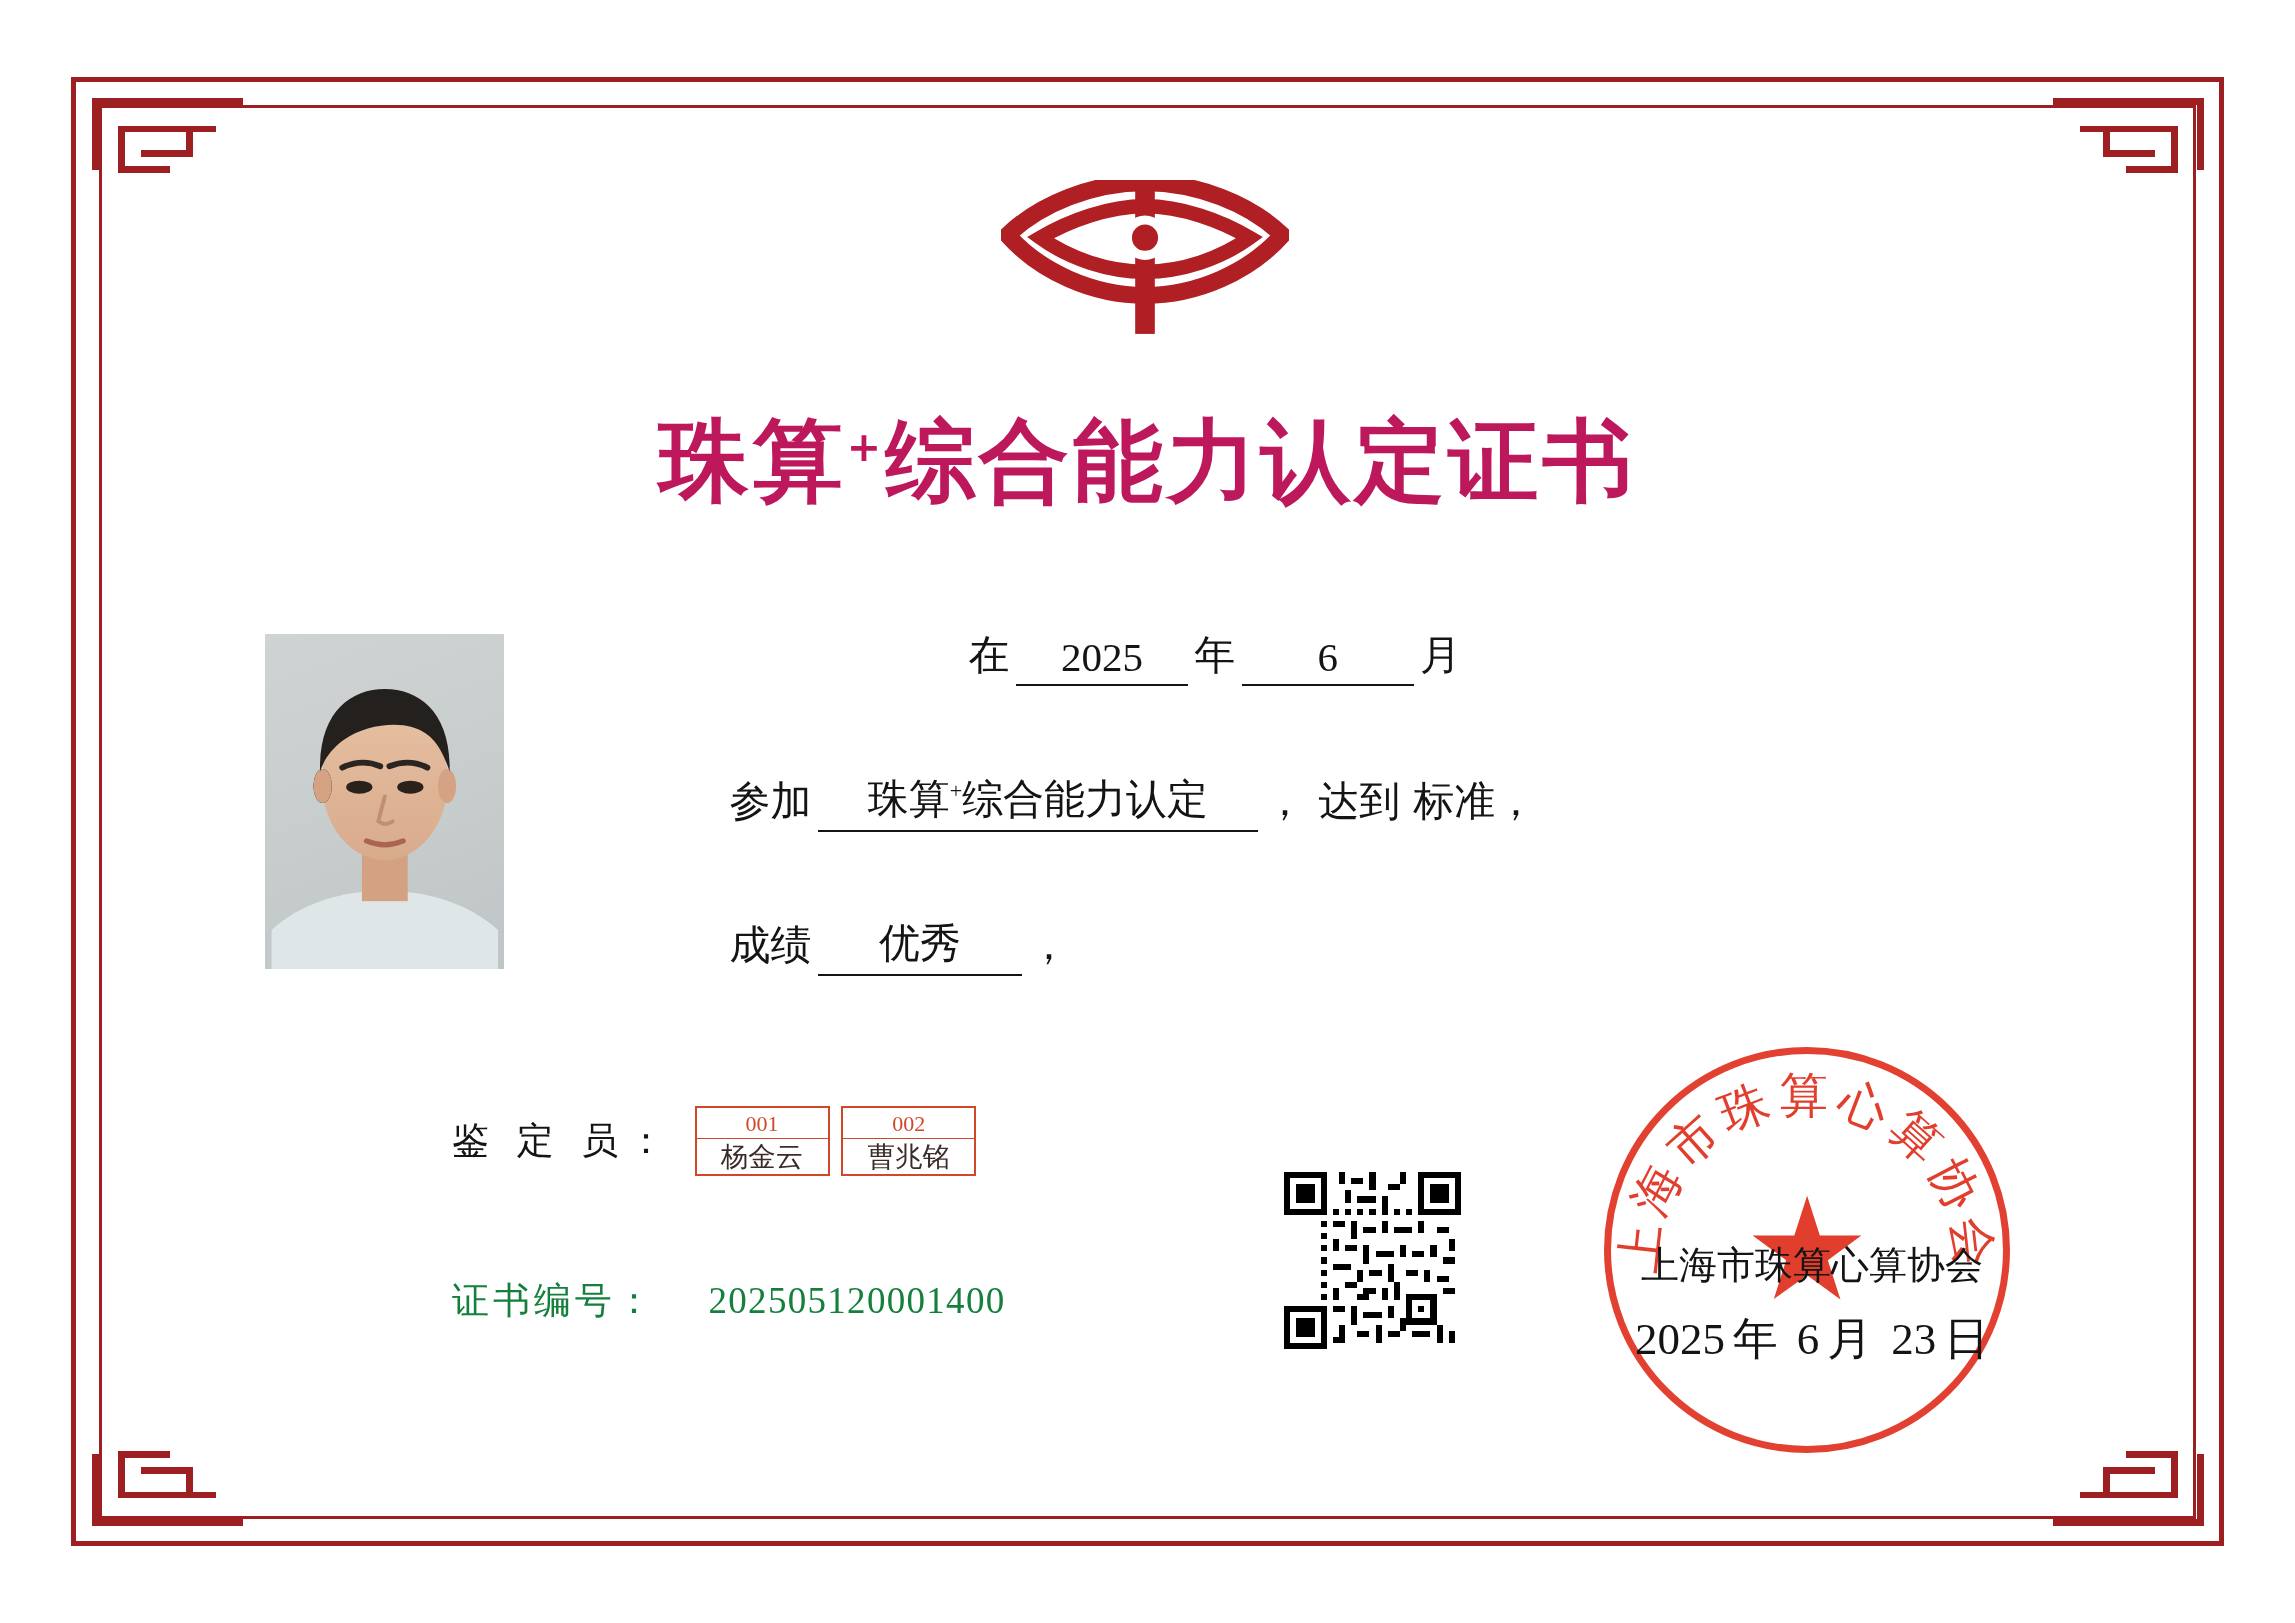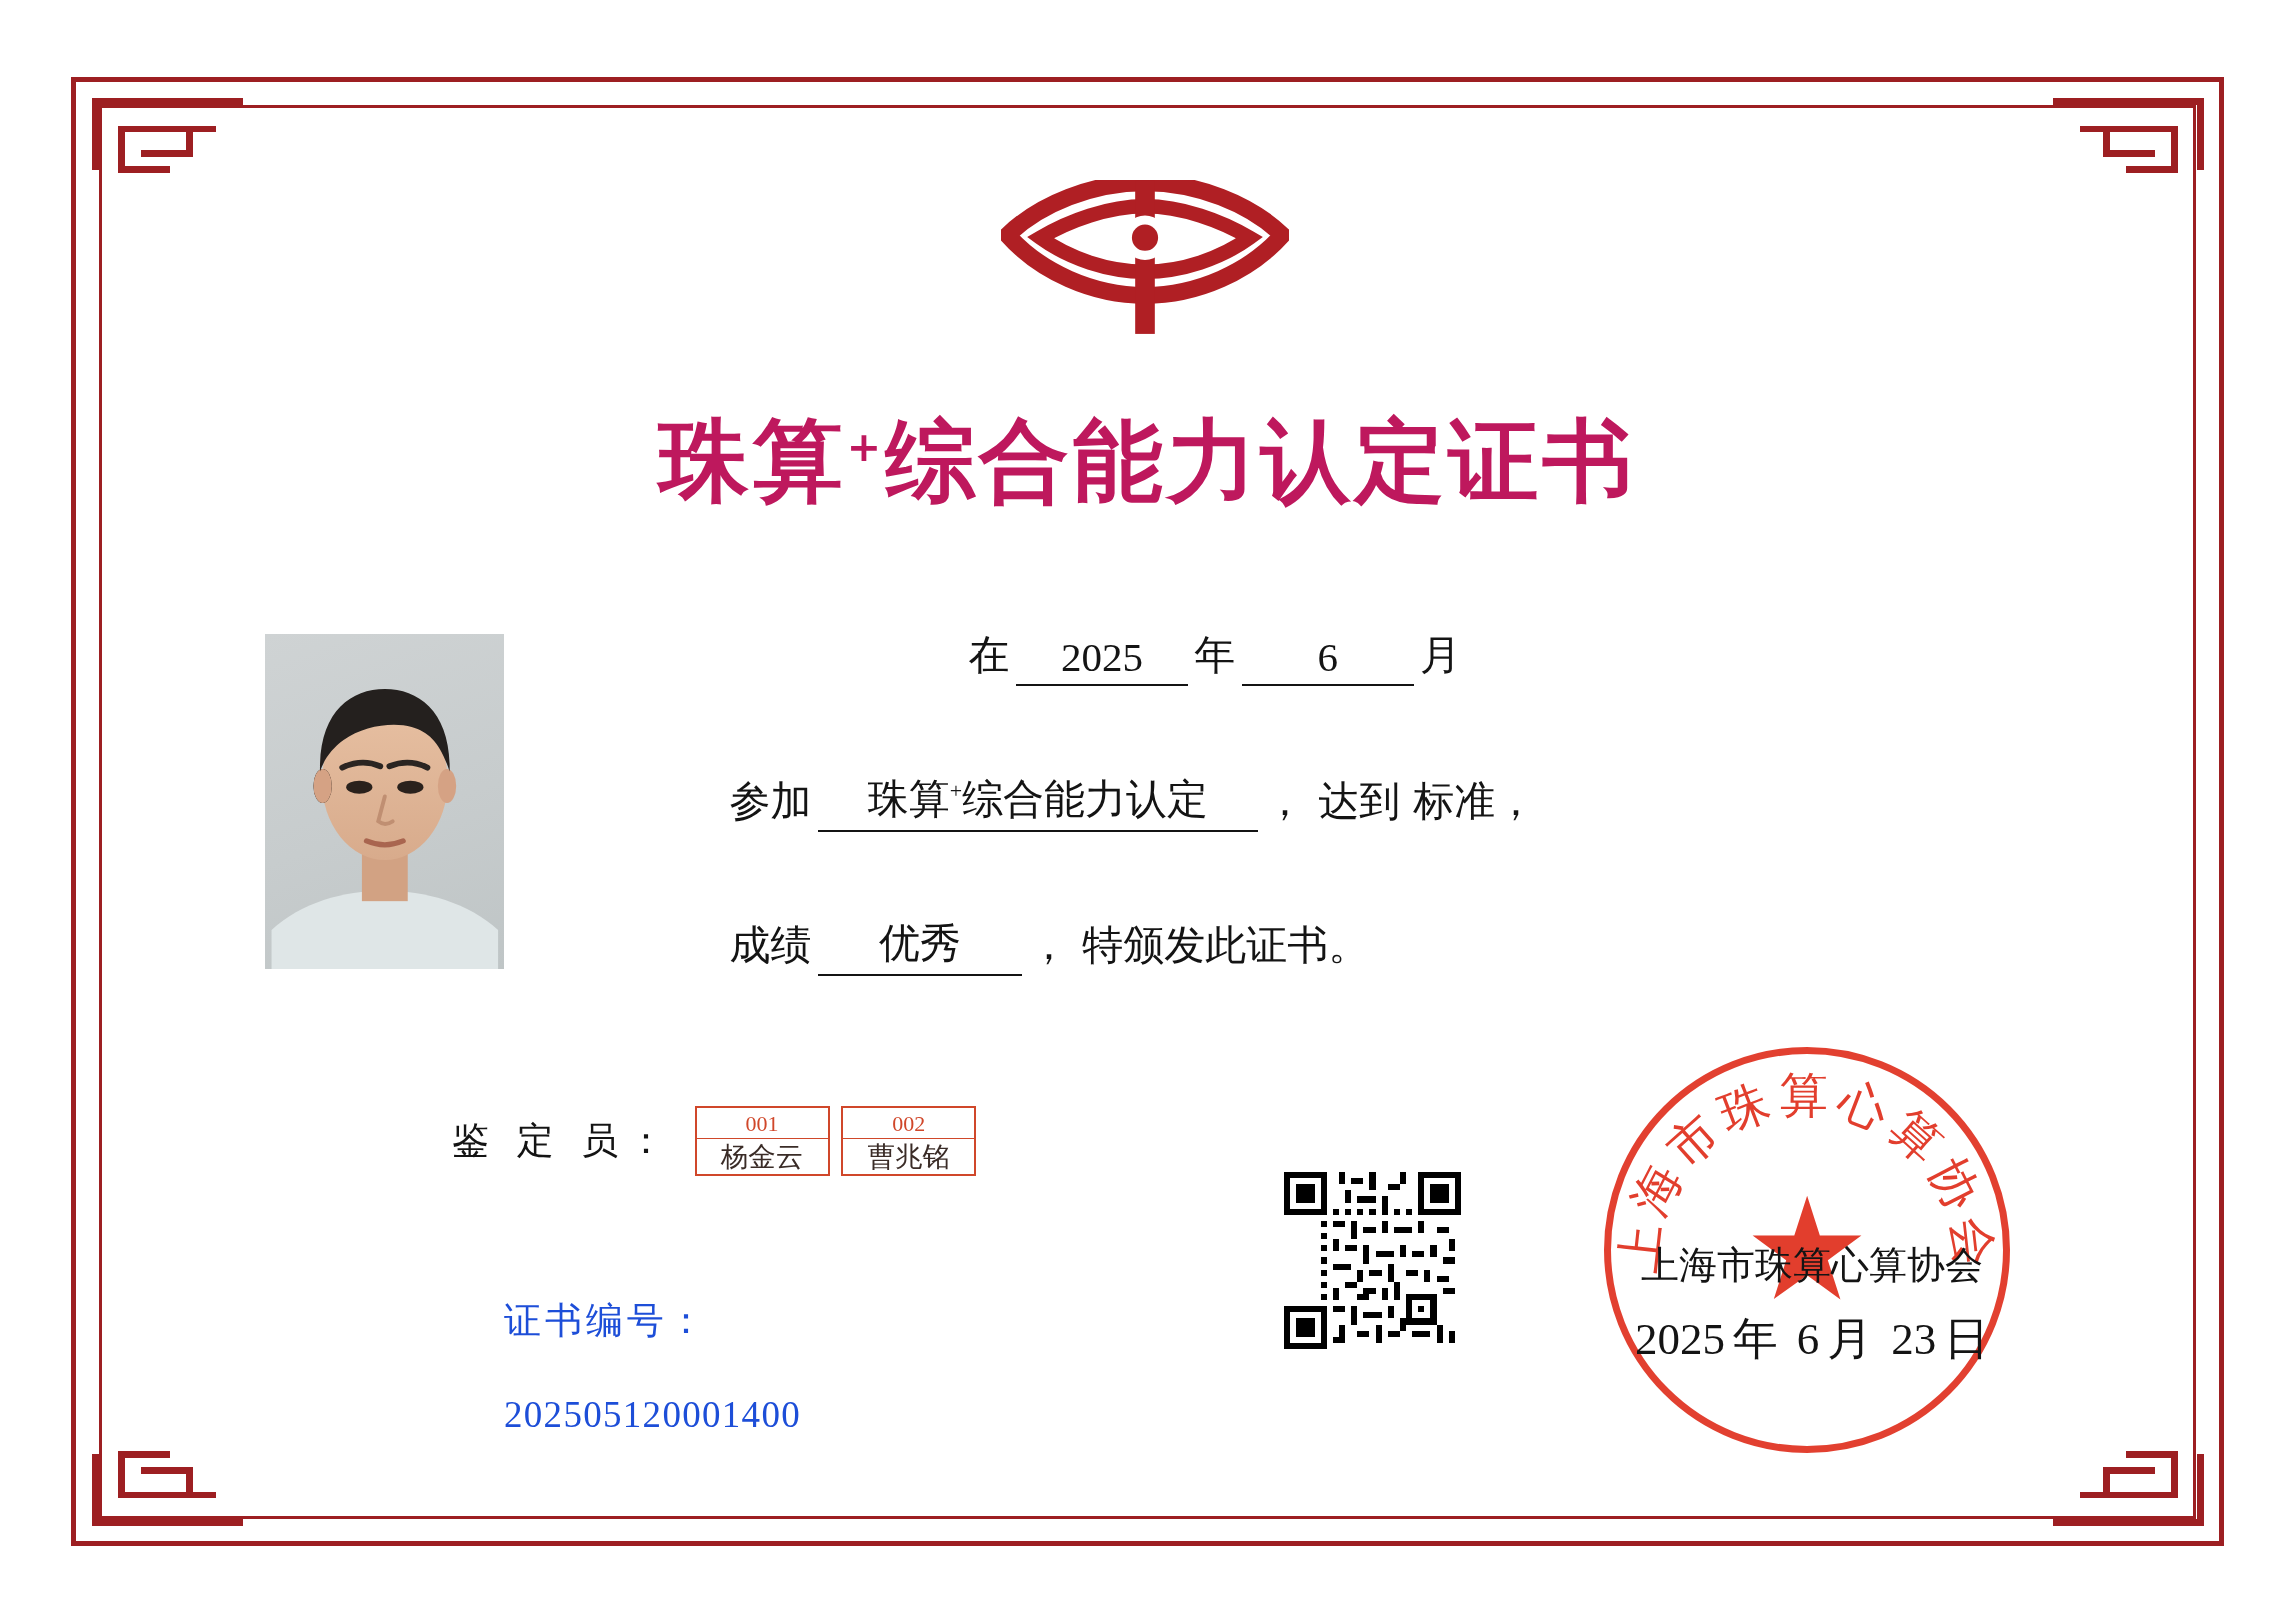--- a/index.html
+++ b/index.html
@@ -151,27 +151,26 @@
     line-height: 1.15;
     padding: 2.6px 0 1.3px 0;
   }
   .stamp-box .no { font-size: 22px; border-bottom: 1.3px solid #d0472a; padding-bottom: 2px; display: block; }
   .stamp-box .nm { font-size: 27.5px; display: block; padding-top: 2.6px; color: #3a2c27; }
 
   
   .cert-no-row {
     position: absolute;
     left: 452px;
-    top: 1296px;
+    top: 1232px;
     font-size: 37px;
-    color: #1d4ed8;
+    color: #15803d;
     white-space: nowrap;
     display: flex;
     align-items: baseline;
-    flex-direction: column;
   }
   .cert-no-label { letter-spacing: 3.9px; }
   .cert-no-value { margin-left: 52px; letter-spacing: 1.3px; margin-top: 47px; }
 
   
   .qr {
     position: absolute;
     left: 1284px;
     top: 1172px;
     width: 177px;
@@ -345,21 +344,20 @@
   </span>
   <span class="lbl">，</span>
   <span class="lbl">达到</span>
   <span class="lbl">标准，</span>
 </div>
 
 <div class="line line-3">
   <span class="lbl">成绩</span>
   <span class="fill" style="width:196px">优秀</span>
   <span class="lbl">，</span>
-  <span class="lbl">特颁发此证书。</span>
 </div>
 
 <div class="examiner-row">
   <span class="examiner-label">鉴 定 员：</span>
   <span class="stamp-box">
     <span class="no">001</span>
     <span class="nm">杨金云</span>
   </span>
   <span class="stamp-box">
     <span class="no">002</span>

